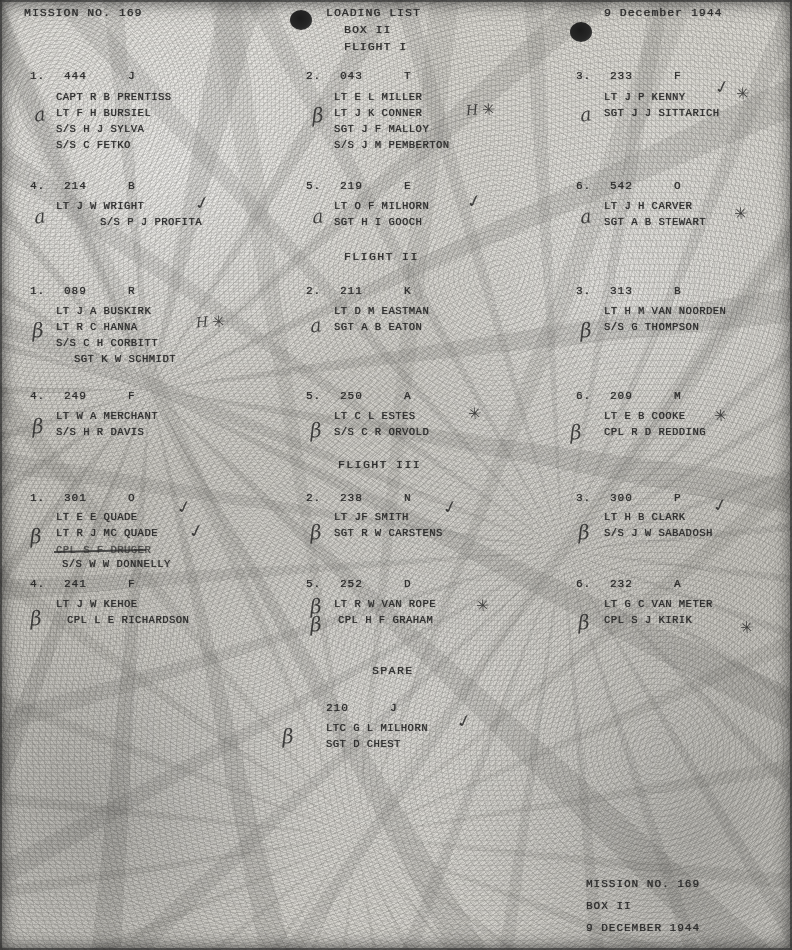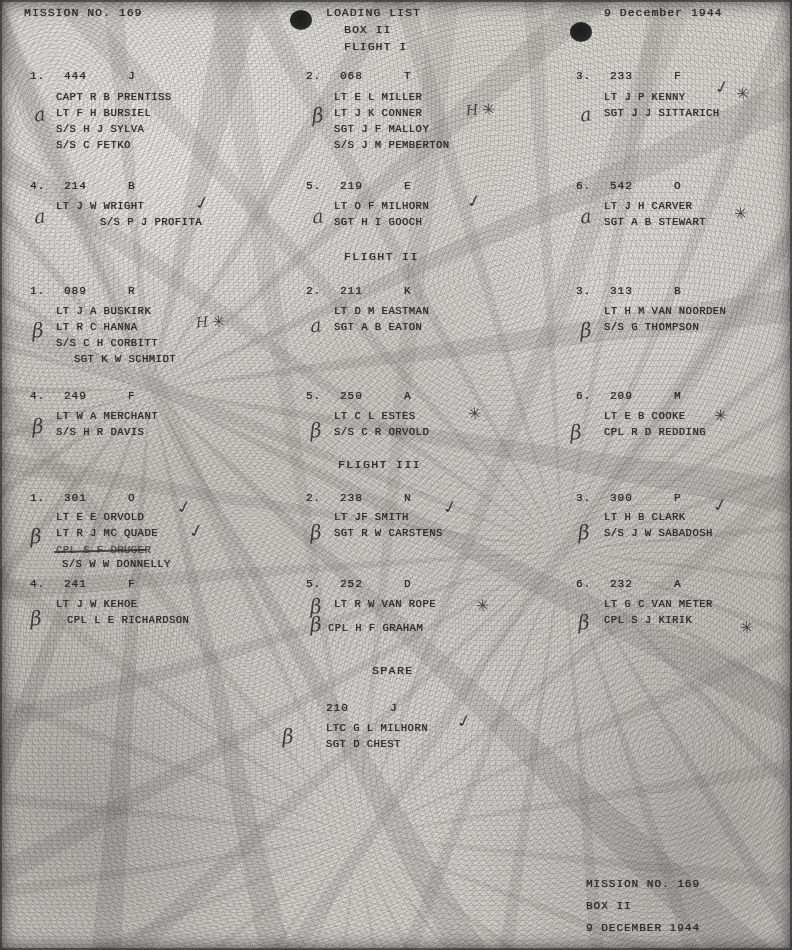--- a/index.html
+++ b/index.html
@@ -173,21 +173,21 @@
     <div class="t num" style="left:30px; top:70px;">1.</div>
     <div class="t num" style="left:64px; top:70px;">444</div>
     <div class="t num" style="left:128px; top:70px;">J</div>
     <div class="t crew" style="left:56px; top:91px;">CAPT R B PRENTISS</div>
     <div class="t crew" style="left:56px; top:107px;">LT F H BURSIEL</div>
     <div class="t crew" style="left:56px; top:123px;">S/S H J SYLVA</div>
     <div class="t crew" style="left:56px; top:139px;">S/S C FETKO</div>
     <div class="pen pen-a" style="left:34px; top:103px;">a</div>
 
     <div class="t num" style="left:306px; top:70px;">2.</div>
-    <div class="t num" style="left:340px; top:70px;">068</div>
+    <div class="t num" style="left:340px; top:70px;">043</div>
     <div class="t num" style="left:404px; top:70px;">T</div>
     <div class="t crew" style="left:334px; top:91px;">LT E L MILLER</div>
     <div class="t crew" style="left:334px; top:107px;">LT J K CONNER</div>
     <div class="t crew" style="left:334px; top:123px;">SGT J F MALLOY</div>
     <div class="t crew" style="left:334px; top:139px;">S/S J M PEMBERTON</div>
     <div class="pen pen-b" style="left:312px; top:103px;">β</div>
     <div class="pen pen-hh" style="left:466px; top:102px;">H</div>
     <div class="pen pen-star" style="left:482px; top:100px;">✳</div>
 
     <div class="t num" style="left:576px; top:70px;">3.</div>
@@ -271,21 +271,21 @@
     <div class="t crew" style="left:604px; top:410px;">LT E B COOKE</div>
     <div class="t crew" style="left:604px; top:426px;">CPL R D REDDING</div>
     <div class="pen pen-b" style="left:570px; top:420px;">β</div>
     <div class="pen pen-star" style="left:714px; top:406px;">✳</div>
 
     <div class="t grp-hdr" style="left:338px; top:458px;">FLIGHT III</div>
 
     <div class="t num" style="left:30px; top:492px;">1.</div>
     <div class="t num" style="left:64px; top:492px;">301</div>
     <div class="t num" style="left:128px; top:492px;">O</div>
-    <div class="t crew" style="left:56px; top:511px;">LT E E ORVOLD</div>
+    <div class="t crew" style="left:56px; top:511px;">LT E E QUADE</div>
     <div class="t crew" style="left:56px; top:527px;">LT R J MC QUADE</div>
     <div class="t crew" style="left:56px; top:544px; opacity:0.7;">CPL S F DRUGER</div>
     <div class="strike" style="left:54px; top:550px; width:92px;"></div>
     <div class="t crew" style="left:62px; top:558px;">S/S W W DONNELLY</div>
     <div class="pen pen-b" style="left:30px; top:524px;">β</div>
     <div class="pen pen-check" style="left:178px; top:498px;">✓</div>
     <div class="pen pen-check" style="left:190px; top:522px;">✓</div>
 
     <div class="t num" style="left:306px; top:492px;">2.</div>
     <div class="t num" style="left:340px; top:492px;">238</div>
@@ -307,21 +307,21 @@
     <div class="t num" style="left:64px; top:578px;">241</div>
     <div class="t num" style="left:128px; top:578px;">F</div>
     <div class="t crew" style="left:56px; top:598px;">LT J W KEHOE</div>
     <div class="t crew" style="left:56px; top:614px;padding-left:11px;">CPL L E RICHARDSON</div>
     <div class="pen pen-b" style="left:30px; top:606px;">β</div>
 
     <div class="t num" style="left:306px; top:578px;">5.</div>
     <div class="t num" style="left:340px; top:578px;">252</div>
     <div class="t num" style="left:404px; top:578px;">D</div>
     <div class="t crew" style="left:334px; top:598px;">LT R W VAN ROPE</div>
-    <div class="t crew" style="left:328px; top:614px;margin-top:8px;">CPL H F GRAHAM</div>
+    <div class="t crew" style="left:338px; top:614px;">CPL H F GRAHAM</div>
     <div class="pen pen-b" style="left:310px; top:594px;">β</div>
     <div class="pen pen-b" style="left:310px; top:612px;">β</div>
     <div class="pen pen-star" style="left:476px; top:596px;">✳</div>
 
     <div class="t num" style="left:576px; top:578px;">6.</div>
     <div class="t num" style="left:610px; top:578px;">232</div>
     <div class="t num" style="left:674px; top:578px;">A</div>
     <div class="t crew" style="left:604px; top:598px;">LT G C VAN METER</div>
     <div class="t crew" style="left:604px; top:614px;">CPL S J KIRIK</div>
     <div class="pen pen-b" style="left:578px; top:610px;">β</div>

